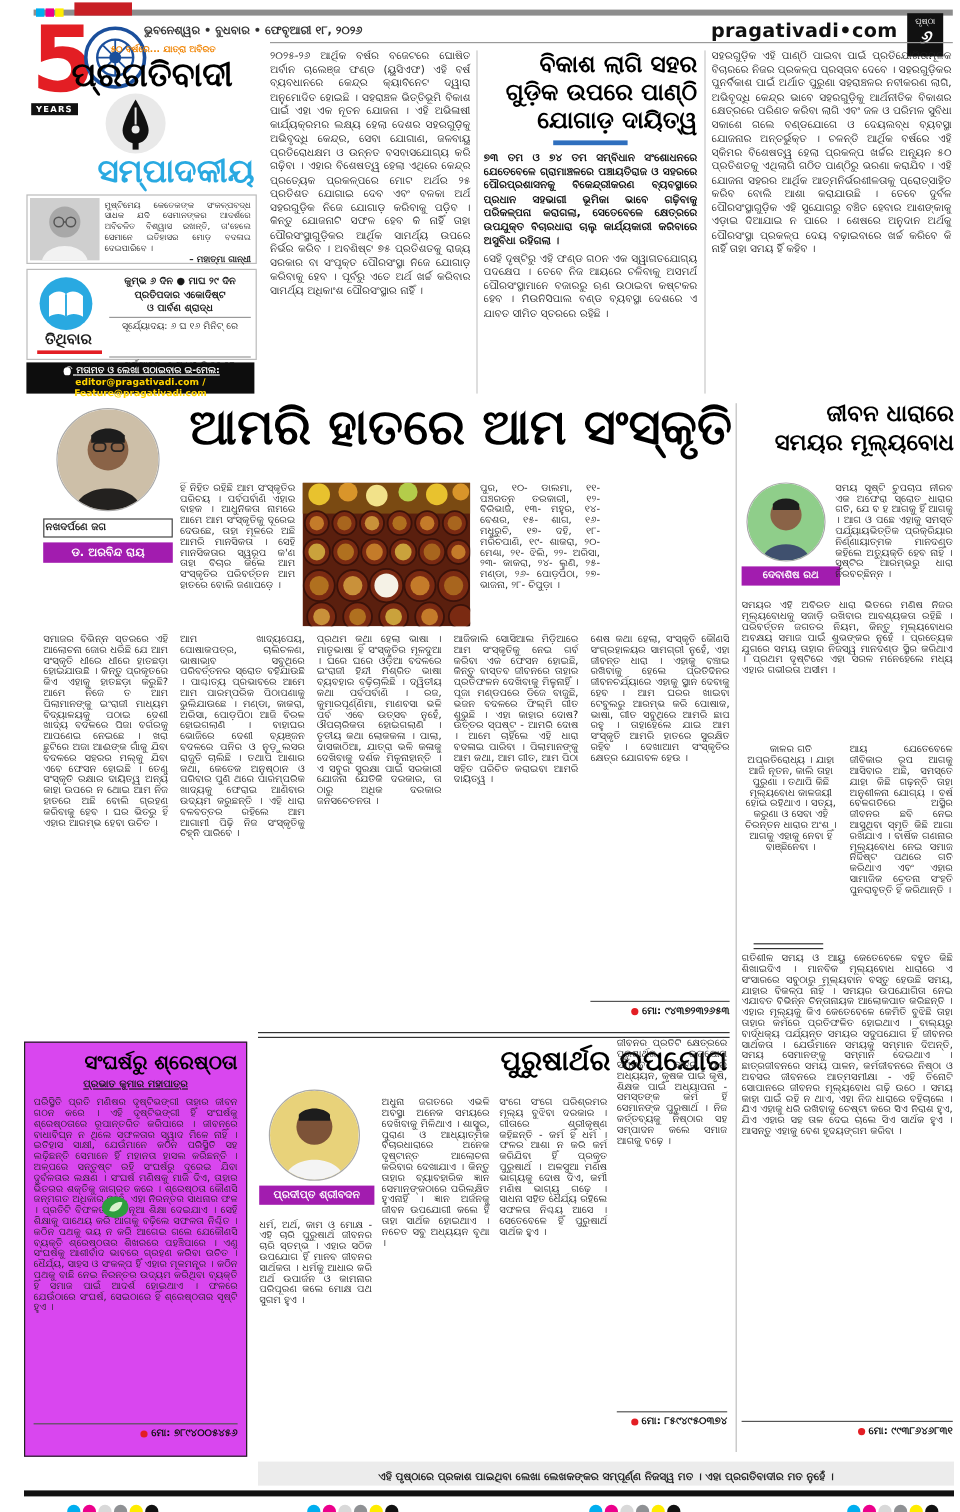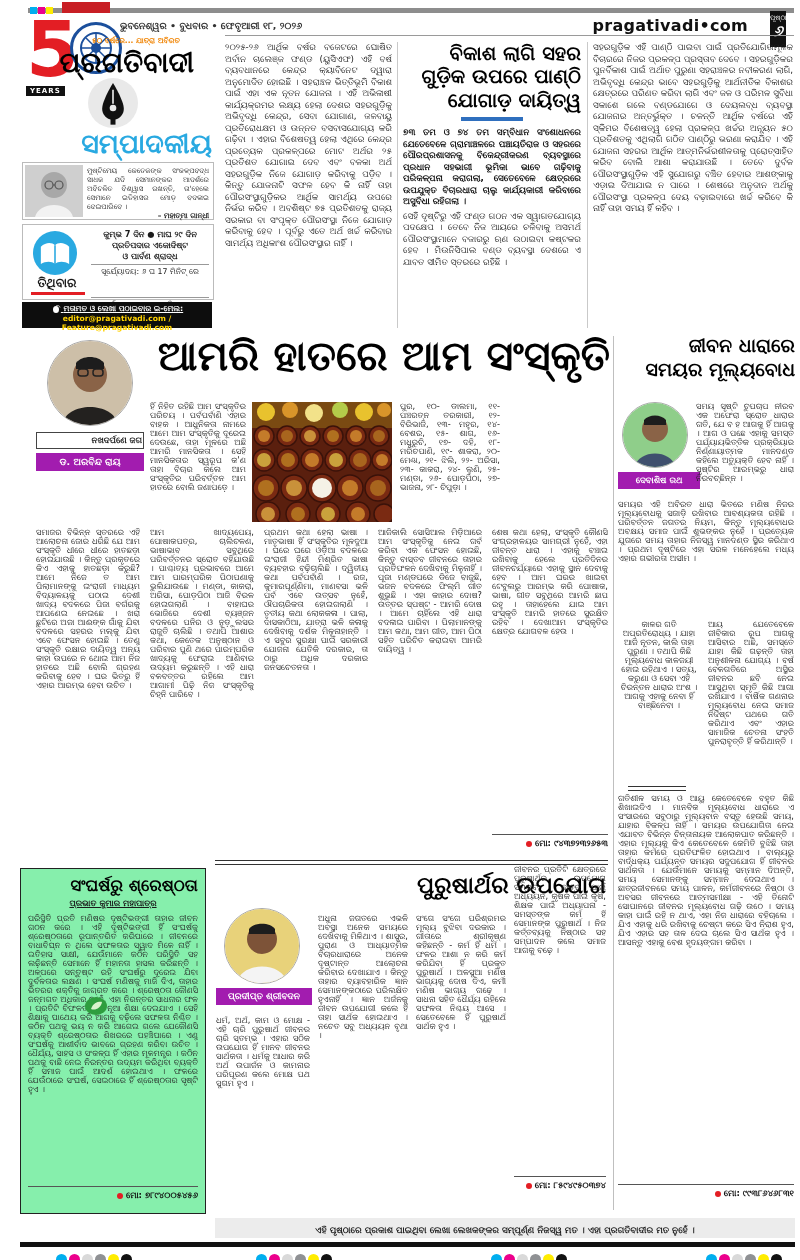--- a/index.html
+++ b/index.html
@@ -12,21 +12,21 @@
   .phone-row{border-top:1px solid #555;font-size:8.5px;font-weight:bold;text-align:right;
              padding-top:3px;color:#111;}
   .red-dot{display:inline-block;width:6px;height:6px;border-radius:50%;background:#e31e24;
            margin-right:3px;vertical-align:middle;}
   .name-box{background:#a21caf;color:#fff;font-weight:bold;text-align:center;}
   .circle-photo{border-radius:50%;overflow:hidden;border:1px solid #aaa;}
   .regdot{display:inline-block;width:11px;height:11px;border-radius:50%;margin:0 1px;}
   .dbl-rule{border-top:1px solid #333;border-bottom:1px solid #333;height:3px;}
   .headline{font-weight:900;color:#000;text-align:right;}
   .kicker-box{border:1px solid #444;background:#fff;font-size:8.5px;font-weight:bold;
-              text-align:right;padding:2px 1px;}
+              text-align:left;padding:2px 1px;}
 </style>
 </head>
 <body>
 
 <div class="page">
 
   <div class="abs" style="left:28px;top:8px;width:766px;height:5px;background:#8d8d8d;"></div>
   <div class="abs" style="left:30px;top:7px;width:7px;height:7px;background:#00aeef;"></div>
   <div class="abs" style="left:38px;top:7px;width:7px;height:7px;background:#ec008c;"></div>
   <div class="abs" style="left:46px;top:7px;width:7px;height:7px;background:#ffec00;"></div>
@@ -38,21 +38,21 @@
       <svg width="46" height="46" viewBox="0 0 46 46">
         <circle cx="23" cy="23" r="15" fill="none" stroke="#1b4f9c" stroke-width="2"></circle>
         <circle cx="23" cy="23" r="5" fill="#1b4f9c"></circle>
         <path d="M23 8 V38 M8 23 H38 M13 13 L33 33 M33 13 L13 33" stroke="#1b4f9c" stroke-width="1.5"></path>
       </svg>
     </span>
     <span class="abs" style="left:0px;top:72px;background:#111;color:#fff;font-size:7px;font-weight:bold;padding:1px 4px;letter-spacing:1px;">YEARS</span>
   </div>
   <div class="abs" style="left:120px;top:20px;font-size:9.5px;font-weight:bold;color:#333;">ଭୁବନେଶ୍ୱର • ବୁଧବାର • ଫେବୃଆରୀ ୧୮, ୨୦୨୬</div>
   <div class="abs" style="right:52px;top:16px;font-size:16px;font-weight:900;color:#111;letter-spacing:0.3px;">pragativadi•com</div>
-  <div class="abs" style="right:14px;top:11px;width:16px;height:36px;background:#111;color:#fff;text-align:center;margin-left:38px;">
+  <div class="abs" style="right:14px;top:11px;width:30px;height:36px;background:#111;color:#fff;text-align:center;margin-left:38px;">
     <div style="font-size:7px;margin-top:3px;">ପୃଷ୍ଠା</div>
     <div style="font-size:15px;font-style:italic;font-weight:bold;">୬</div>
   </div>
   <div class="abs" style="left:225px;top:35px;width:569px;height:1px;background:#9a9a9a;"></div>
 
   <div class="abs" style="left:92px;top:36px;width:120px;font-size:7.5px;color:#f08300;font-weight:bold;">୫୦ ବର୍ଷରେ... ଯାତ୍ରା ଅବିରତ</div>
   <div class="abs headline" style="left:30px;top:46px;width:164px;font-size:28px;">ପ୍ରଗତିବାଦୀ</div>
   <div class="abs" style="left:88px;top:78px;width:50px;height:50px;border-radius:50%;background:#e9e9e9;text-align:center;">
     <svg width="50" height="50" viewBox="0 0 60 60">
       <path d="M30 6 C30 6 17 27 17 37 a13 13 0 0 0 26 0 C43 27 30 6 30 6 Z" fill="#111"></path>
@@ -81,24 +81,24 @@
     <span class="abs" style="left:10px;top:6px;width:44px;height:44px;border-radius:50%;background:#29a9e1;">
       <svg width="44" height="44" viewBox="0 0 56 56">
         <path d="M10 20 C16 14 24 14 28 18 L28 42 C24 38 16 38 10 42 Z" fill="#fff"></path>
         <path d="M46 20 C40 14 32 14 28 18 L28 42 C32 38 40 38 46 42 Z" fill="#fff"></path>
         <path d="M28 18 L28 42" stroke="#29a9e1" stroke-width="2"></path>
       </svg>
     </span>
     <div class="abs" style="left:4px;top:50px;width:60px;text-align:center;font-size:12.5px;font-weight:900;">ତିଥିବାର</div>
     <div class="abs" style="left:8px;top:67px;width:54px;height:3px;background:#e31e24;"></div>
     <div class="abs" style="left:68px;top:4px;width:118px;text-align:center;">
-      <div style="font-size:8.2px;font-weight:bold;">କୁମ୍ଭ 7 ଦିନ ● ମାଘ ୨୯ ଦିନ</div>
+      <div style="font-size:8.2px;font-weight:bold;">କୁମ୍ଭ ୬ ଦିନ ● ମାଘ ୨୯ ଦିନ</div>
       <div style="font-size:8.2px;font-weight:bold;">ପ୍ରତିପଦାର ଏକୋଦିଷ୍ଟ</div>
       <div style="font-size:8.2px;font-weight:bold;">ଓ ପାର୍ବଣ ଶ୍ରାଦ୍ଧ</div>
-      <div style="border-top:1px solid #999;margin-top:2px;padding-top:2px;font-size:7.8px;">ସୂର୍ଯ୍ୟୋଦୟ: ୬ ଘ 17 ମିନିଟ୍ ରେ</div>
+      <div style="border-top:1px solid #999;margin-top:2px;padding-top:2px;font-size:7.8px;">ସୂର୍ଯ୍ୟୋଦୟ: ୬ ଘ ୧୬ ମିନିଟ୍ ରେ</div>
       <div style="border-top:1px solid #999;margin-top:20px;padding-top:2px;font-size:7.8px;">ସୂର୍ଯ୍ୟାସ୍ତ: ୫ ଘ ୪୭ ମି ୨୬ ରେ</div>
     </div>
   </div>
   <div class="abs" style="left:22px;top:302px;width:190px;height:26px;background:#0d0d0d;color:#fff;text-align:center;">
     <div style="font-size:7.8px;font-weight:bold;margin-top:2px;text-decoration:underline;">
       <svg width="10" height="8" viewBox="0 0 20 16" style="vertical-align:middle;">
         <ellipse cx="10" cy="9" rx="6" ry="7" fill="#fff"></ellipse>
           <path d="M10 2 C14 0 18 2 18 5" stroke="#fff" stroke-width="1.5" fill="none"></path>
       </svg>
       <span>ମତାମତ ଓ ଲେଖା ପଠାଇବାର ଇ-ମେଲ:</span>
@@ -223,21 +223,21 @@
   <div class="abs just body-txt" style="left:696px;top:402px;width:98px;height:92px;">ସମୟ ସୃଷ୍ଟି ଚୁପଚାପ ନୀରବ ଏକ ଅଫେରା ସ୍ରୋତ ଧାରାର ଗତି, ଯେ ବ ହ ଆଗକୁ ହିଁ ଆଗକୁ । ଆଗ ଓ ପଛେ ଏହାକୁ ସମସ୍ତ ପର୍ଯ୍ୟାୟଭିତ୍ତିକ ପ୍ରକ୍ରିୟାର ନିର୍ଣ୍ଣାୟାତ୍ମକ ମାନଦଣ୍ଡ କହିଲେ ଅତ୍ୟୁକ୍ତି ହେବ ନାହିଁ । ସୃଷ୍ଟିର ଆରମ୍ଭରୁ ଧାରା ନିରବଚ୍ଛିନ୍ନ ।</div>
   <div class="abs just body-txt" style="left:618px;top:500px;width:176px;height:114px;">ସମୟର ଏହି ଅବିରତ ଧାରା ଭିତରେ ମଣିଷ ନିଜର ମୂଲ୍ୟବୋଧକୁ ସଜାଡ଼ି ରଖିବାର ଆବଶ୍ୟକତା ରହିଛି । ପରିବର୍ତ୍ତନ ଜଗତର ନିୟମ, କିନ୍ତୁ ମୂଲ୍ୟବୋଧର ଅବକ୍ଷୟ ସମାଜ ପାଇଁ ଶୁଭଙ୍କର ନୁହେଁ । ପ୍ରତ୍ୟେକ ଯୁଗରେ ସମୟ ତାହାର ନିଜସ୍ୱ ମାନଦଣ୍ଡ ସ୍ଥିର କରିଥାଏ । ପ୍ରଥମ ଦୃଷ୍ଟିରେ ଏହା ସରଳ ମନେହେଲେ ମଧ୍ୟ ଏହାର ଗଭୀରତା ଅସୀମ ।</div>
   <div class="abs body-txt" style="left:618px;top:620px;width:82px;height:162px;text-align:center;overflow:hidden;">କାଳର ଗତି ଅପ୍ରତିରୋଧ୍ୟ । ଯାହା ଆଜି ନୂତନ, କାଲି ତାହା ପୁରୁଣା । ତଥାପି କିଛି ମୂଲ୍ୟବୋଧ କାଳଜୟୀ ହୋଇ ରହିଥାଏ । ସତ୍ୟ, କରୁଣା ଓ ସେବା ଏହି ଚିରନ୍ତନ ଧାରାର ଅଂଶ । ଆଗକୁ ଏହାକୁ ନେବା ହିଁ ବାଞ୍ଛିନେବା ।</div>
   <div class="abs just body-txt" style="left:708px;top:620px;width:86px;height:162px;">ଆୟ ଯେତେବେଳେ ଜୀବିକାର ରୂପ ଆଗକୁ ଆସିବାର ଅଛି, ସମସ୍ତେ ଯାହା କିଛି ଗଢ଼ନ୍ତି ତାହା ଅନୁଶୀଳନା ଯୋଗ୍ୟ । ବର୍ଷ ବେଳଗତିରେ ଅସ୍ଥିର ଜୀବନର ଛବି ନେଇ ଆସୁଥିବା ସ୍ମୃତି କିଛି ଆଗା ରଖିଯାଏ । ବାର୍ଷିକ ଗଣନାର ମୂଲ୍ୟବୋଧ ନେଇ ସମାଜ ନିର୍ଦ୍ଦିଷ୍ଟ ପଥରେ ଗତି କରିଥାଏ ଏବଂ ଏହାର ସାମାଜିକ ଚେତନା ସଂହତି ପୁନରାବୃତ୍ତି ହିଁ କରିଥାନ୍ତି ।</div>
   <div class="abs dbl-rule" style="left:628px;top:786px;width:58px;"></div>
   <div class="abs just body-txt" style="left:618px;top:794px;width:176px;height:384px;">ଗତିଶୀଳ ସମୟ ଓ ଆୟୁ କେତେବେଳେ ବହୁତ କିଛି ଶିଖାଇଦିଏ । ମାନବିକ ମୂଲ୍ୟବୋଧ ଧାରାରେ ଏ ସଂସାରରେ ସବୁଠାରୁ ମୂଲ୍ୟବାନ ବସ୍ତୁ ହେଉଛି ସମୟ, ଯାହାର ବିକଳ୍ପ ନାହିଁ । ସମୟର ଉପଯୋଗିତା ନେଇ ଏଯାବତ ବିଭିନ୍ନ ଚିନ୍ତାନାୟକ ଆଲୋକପାତ କରିଛନ୍ତି । ଏହାର ମୂଲ୍ୟକୁ କିଏ କେତେବେଳେ କେମିତି ବୁଝିଛି ତାହା ତାହାର କର୍ମରେ ପ୍ରତିଫଳିତ ହୋଇଥାଏ । ବାଲ୍ୟରୁ ବାର୍ଦ୍ଧକ୍ୟ ପର୍ଯ୍ୟନ୍ତ ସମୟର ସଦୁପଯୋଗ ହିଁ ଜୀବନର ସାର୍ଥକତା । ଯେଉଁମାନେ ସମୟକୁ ସମ୍ମାନ ଦିଅନ୍ତି, ସମୟ ସେମାନଙ୍କୁ ସମ୍ମାନ ଦେଇଥାଏ । ଛାତ୍ରଜୀବନରେ ସମୟ ପାଳନ, କର୍ମଜୀବନରେ ନିଷ୍ଠା ଓ ଅବସର ଜୀବନରେ ଆତ୍ମସମୀକ୍ଷା - ଏହି ତିନୋଟି ସୋପାନରେ ଜୀବନର ମୂଲ୍ୟବୋଧ ଗଢ଼ି ଉଠେ । ସମୟ କାହା ପାଇଁ ରହି ନ ଥାଏ, ଏହା ନିଜ ଧାରାରେ ବହିଚାଲେ । ଯିଏ ଏହାକୁ ଧରି ରଖିବାକୁ ଚେଷ୍ଟା କରେ ସିଏ ନିରାଶ ହୁଏ, ଯିଏ ଏହାର ସହ ତାଳ ଦେଇ ଚାଲେ ସିଏ ସାର୍ଥକ ହୁଏ । ଆସନ୍ତୁ ଏହାକୁ ବେଶ ହୃଦୟଙ୍ଗମ କରିବା ।</div>
   <div class="abs phone-row" style="left:618px;top:1184px;width:176px;">
     <span class="red-dot"></span><span>ମୋ: ୯୯୩୮୬୪୬୮୩୧</span>
   </div>
 
-  <div class="abs" style="left:20px;top:868px;width:186px;height:346px;border:1.5px solid #222;background:#86efac;box-sizing:border-box;padding:7px;">
+  <div class="abs" style="left:20px;top:868px;width:186px;height:346px;border:1.5px solid #222;background:#d946ef;box-sizing:border-box;padding:7px;">
     <div class="headline" style="font-size:16.5px;">ସଂଘର୍ଷରୁ ଶ୍ରେଷ୍ଠତା</div>
     <div style="text-align:center;font-size:8.4px;font-weight:bold;text-decoration:underline;margin:3px 0 5px 0;">ପ୍ରଭାତ କୁମାର ମହାପାତ୍ର</div>
     <div class="just body-txt" style="height:268px;font-size:8.2px;">ପରିସ୍ଥିତି ପ୍ରତି ମଣିଷର ଦୃଷ୍ଟିଭଙ୍ଗୀ ତାହାର ଜୀବନ ଗଠନ କରେ । ଏହି ଦୃଷ୍ଟିଭଙ୍ଗୀ ହିଁ ସଂଘର୍ଷକୁ ଶ୍ରେଷ୍ଠତାରେ ରୂପାନ୍ତରିତ କରିପାରେ । ଜୀବନରେ ବାଧାବିଘ୍ନ ନ ଥିଲେ ସଫଳତାର ସ୍ୱାଦ ମିଳେ ନାହିଁ । ଇତିହାସ ସାକ୍ଷୀ, ଯେଉଁମାନେ କଠିନ ପରିସ୍ଥିତି ସହ ଲଢ଼ିଛନ୍ତି ସେମାନେ ହିଁ ମହାନତା ହାସଲ କରିଛନ୍ତି । ଅଳ୍ପରେ ସନ୍ତୁଷ୍ଟ ରହି ସଂଘର୍ଷରୁ ଦୂରେଇ ଯିବା ଦୁର୍ବଳତାର ଲକ୍ଷଣ । ସଂଘର୍ଷ ମଣିଷକୁ ମାଜି ଦିଏ, ତାହାର ଭିତରର ଶକ୍ତିକୁ ଜାଗ୍ରତ କରେ । ଶ୍ରେଷ୍ଠତା କୌଣସି ଜନ୍ମଗତ ଅଧିକାର ନୁହେଁ, ଏହା ନିରନ୍ତର ସାଧନାର ଫଳ । ପ୍ରତିଟି ବିଫଳତା ଏକ ନୂଆ ଶିକ୍ଷା ଦେଇଯାଏ । ସେହି ଶିକ୍ଷାକୁ ପାଥେୟ କରି ଆଗକୁ ବଢ଼ିଲେ ସଫଳତା ନିଶ୍ଚିତ । କଠିନ ପଥକୁ ଭୟ ନ କରି ଆଗେଇ ଗଲେ ଯେକୌଣସି ବ୍ୟକ୍ତି ଶ୍ରେଷ୍ଠତାର ଶିଖରରେ ପହଞ୍ଚିପାରେ । ଏଣୁ ସଂଘର୍ଷକୁ ଆଶୀର୍ବାଦ ଭାବରେ ଗ୍ରହଣ କରିବା ଉଚିତ । ଧୈର୍ଯ୍ୟ, ସାହସ ଓ ସଂକଳ୍ପ ହିଁ ଏହାର ମୂଳମନ୍ତ୍ର । କଠିନ ପଥକୁ ବାଛି ନେଇ ନିରନ୍ତର ଉଦ୍ୟମ କରିଥିବା ବ୍ୟକ୍ତି ହିଁ ସମାଜ ପାଇଁ ଆଦର୍ଶ ହୋଇଥାଏ । ଫଳରେ ଯେଉଁଠାରେ ସଂଘର୍ଷ, ସେଇଠାରେ ହିଁ ଶ୍ରେଷ୍ଠତାର ସୃଷ୍ଟି ହୁଏ ।</div>
     <div class="phone-row" style="margin-top:4px;">
       <span class="red-dot"></span><span>ମୋ: ୭୮୯୪୦୦୫୪୫୬</span>
     </div>
   </div>
   <div class="abs" style="left:84px;top:996px;width:24px;height:20px;">
     <svg width="24" height="20" viewBox="0 0 24 20">
       <ellipse cx="12" cy="10" rx="11" ry="9" fill="#2e9e3f"></ellipse>

